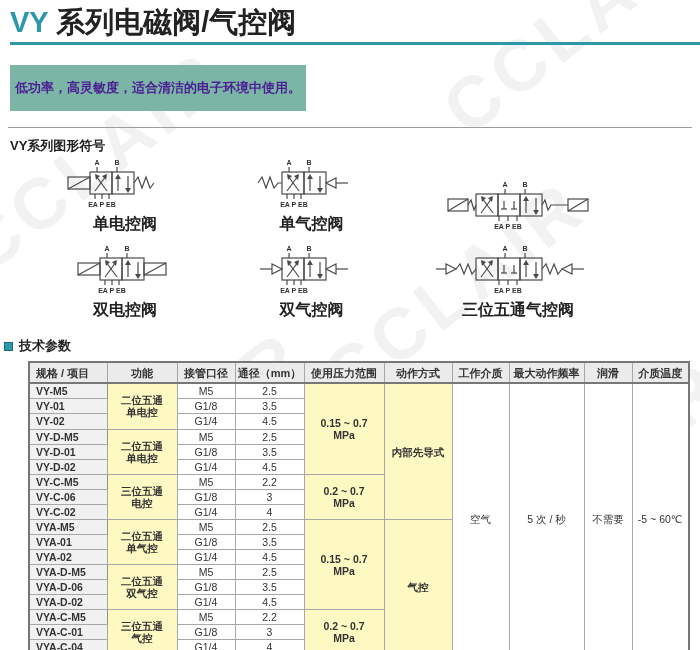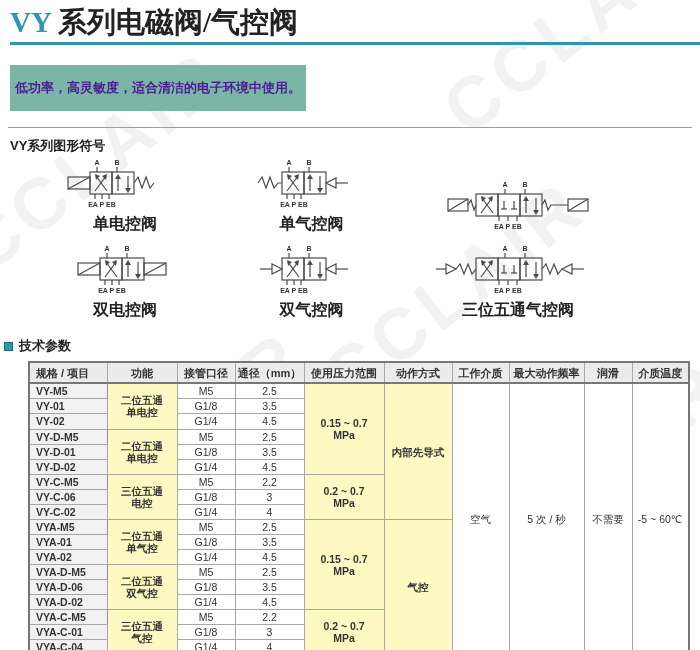--- a/index.html
+++ b/index.html
@@ -14,21 +14,21 @@
   .page{position:relative;width:700px;height:650px;background:#ffffff;overflow:hidden;}
 
   
   .wm{position:absolute;font-weight:bold;font-size:72px;letter-spacing:6px;
       color:rgba(130,130,130,0.10);transform:rotate(-38deg);white-space:nowrap;
       pointer-events:none;z-index:1;}
 
   .content{position:relative;z-index:2;}
 
   
-  .hdr{padding:6px 8px 8px 10px;font-family:Liberation Serif, serif;}
+  .hdr{padding:6px 8px 8px 10px;}
   .title{font-size:29px;font-weight:bold;color:#222;line-height:1.15;margin:0;}
   .title .vy{color:var(--accent,#2d98ac);}
   .title-rule{height:3px;background:var(--accent,#2d98ac);margin:3px 0 0 0;width:692px;}
   .subtitle{display:inline-block;margin:12px 0 0 10px;padding:14px 5px;
             background:var(--subtitle-bg,#7ab5a6);color:#4c1d95;
             font-size:13px;font-weight:bold;}
   .divider{border-top:1px solid #9d9d9d;margin:16px 8px 0 8px;}
 
   
   .sym-title{margin:9px 0 2px 10px;font-size:13px;font-weight:bold;color:#222;}

